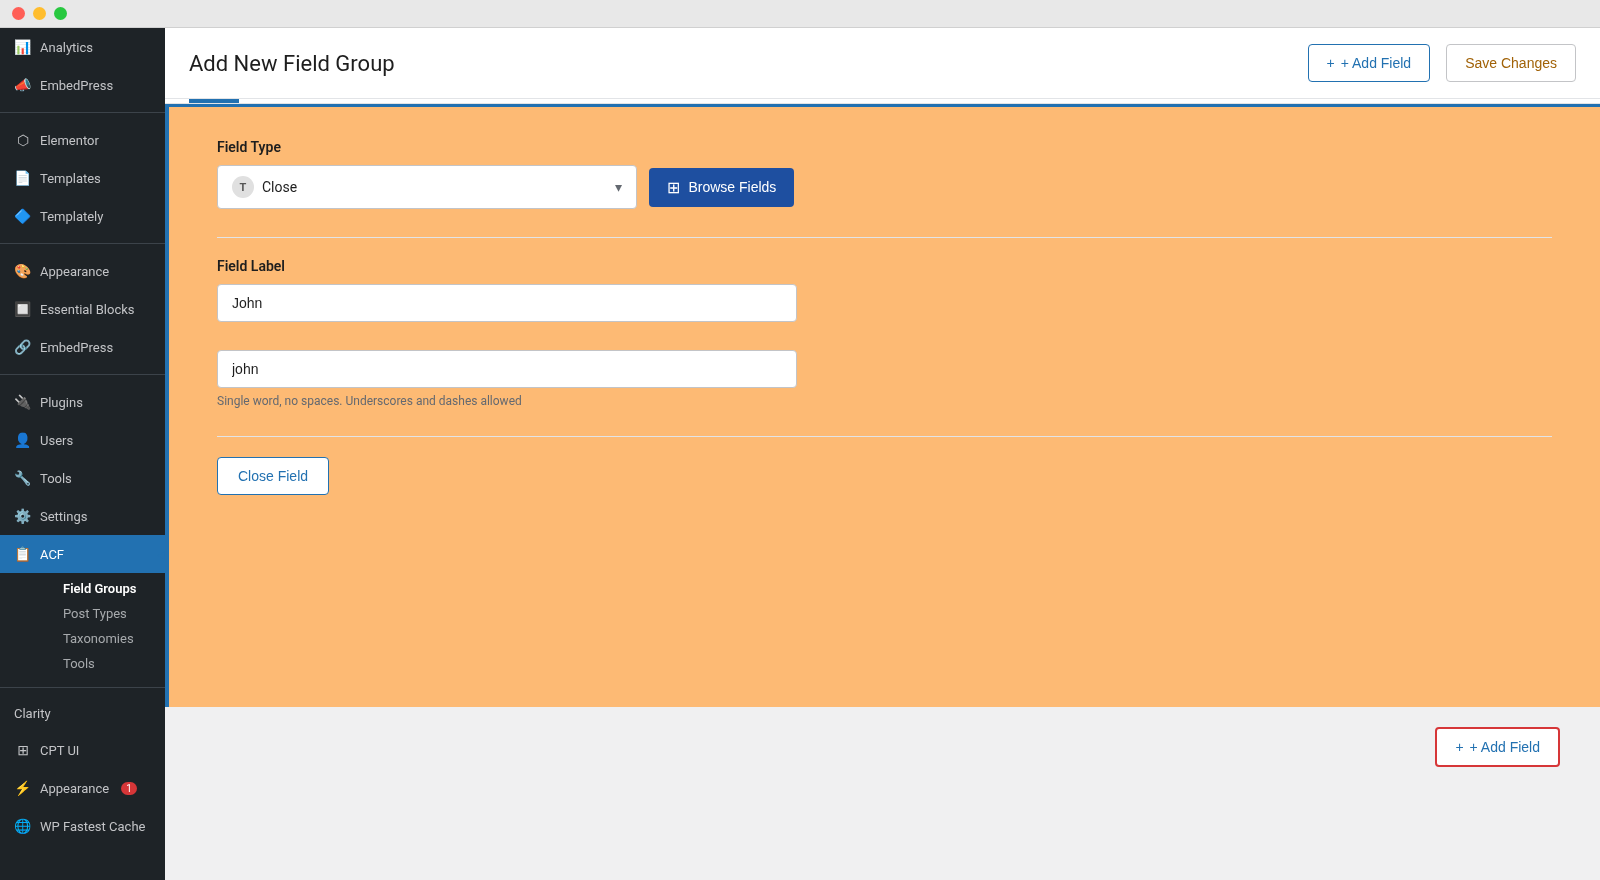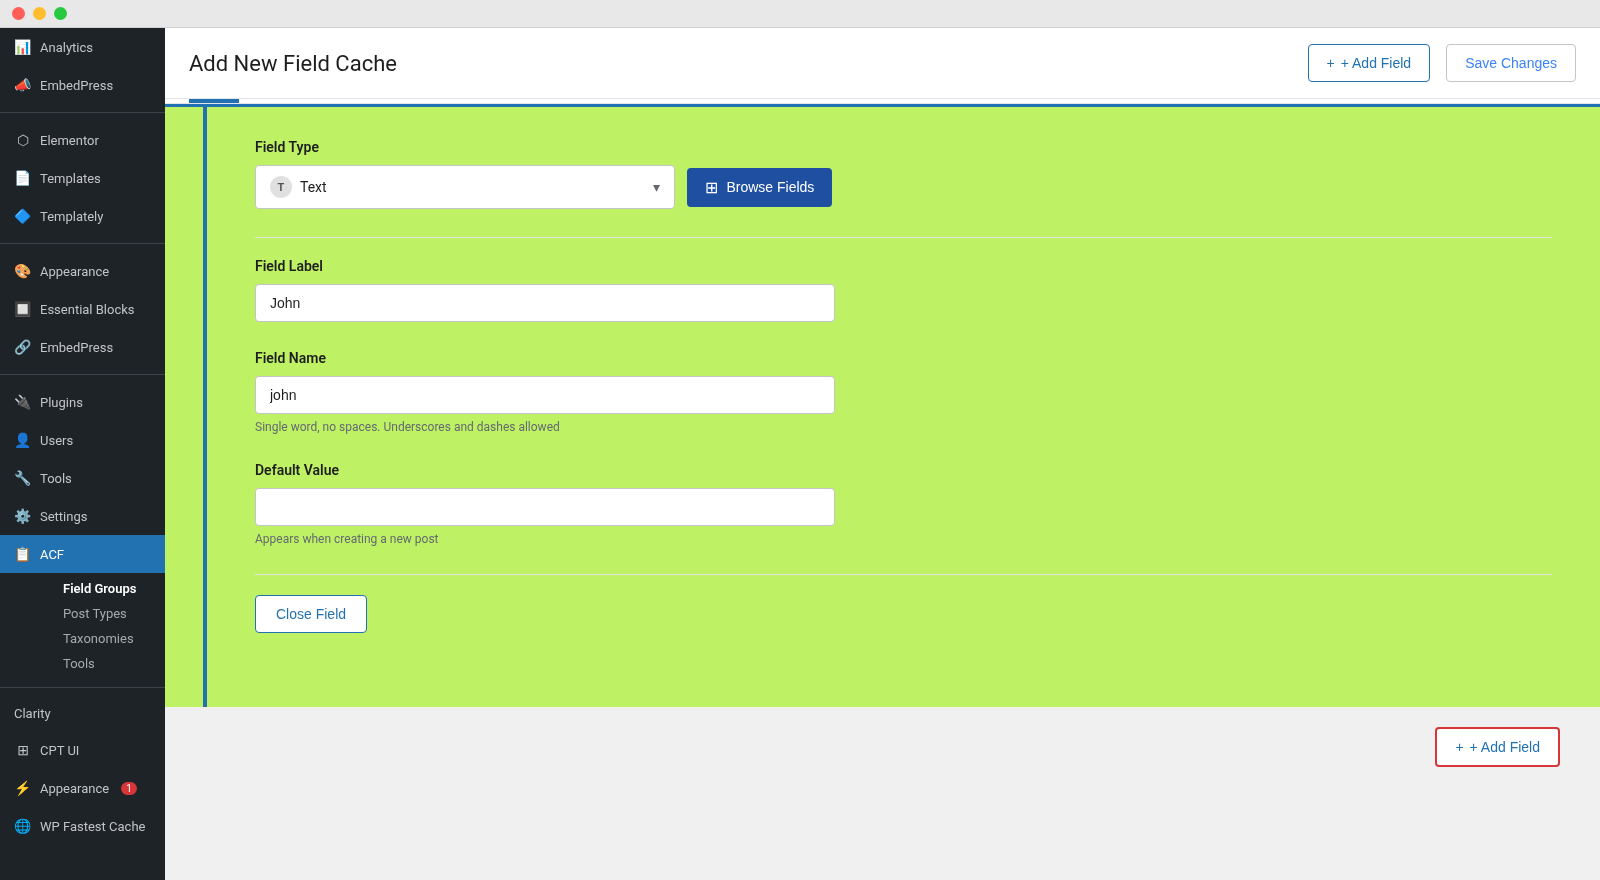--- a/index.html
+++ b/index.html
@@ -28,29 +28,29 @@
     .main { flex: 1; display: flex; flex-direction: column; margin-top: 28px; height: calc(880px - 28px); overflow: hidden; }
 
     
     .topbar { background: #fff; padding: 16px 24px; display: flex; align-items: center; gap: 16px; border-bottom: 1px solid #e2e4e7; flex-shrink: 0; }
     .page-title { font-size: 22px; font-weight: 400; color: #1e1e1e; white-space: nowrap; }
     .field-group-title-input { flex: 0 0 340px; border: 1.5px solid #e05252; border-radius: 4px; padding: 10px 14px; font-size: 16px; color: #aaa; display: flex; align-items: center; gap: 8px; }
     .field-group-title-input input { border: none; outline: none; flex: 1; font-size: 15px; color: #aaa; background: transparent; }
     .warning-icon { color: #e05252; font-size: 18px; }
     .spacer { flex: 1; }
     .btn-add-field-top { border: 1.5px solid #2271b1; color: #2271b1; background: #fff; padding: 10px 18px; border-radius: 4px; font-size: 14px; cursor: pointer; display: flex; align-items: center; gap: 6px; font-weight: 500; }
-    .btn-save { border: 1.5px solid #c3c4c7; color: #3b82f6; background: #fff; padding: 10px 18px; border-radius: 4px; font-size: 14px; cursor: pointer; }
+    .btn-save { border: 1.5px solid #c3c4c7; color: #a16207; background: #fff; padding: 10px 18px; border-radius: 4px; font-size: 14px; cursor: pointer; }
 
     
     .accent-bar { height: 4px; background: #2271b1; width: 50px; margin-left: 0; }
 
     
     .content { flex: 1; overflow-y: auto; background: #f0f0f1; padding: 0; }
 
-    .field-panel { background: #bef264; margin: 0; border-top: 3px solid #2271b1; position: relative; padding-left: 38px; }
+    .field-panel { background: #fdba74; margin: 0; border-top: 3px solid #2271b1; position: relative; }
 
     .form-section { margin-bottom: 28px; }
     .form-label { font-size: 14px; font-weight: 600; color: #1e1e1e; margin-bottom: 10px; display: block; }
     .form-input { width: 100%; max-width: 580px; border: 1px solid #c3c4c7; border-radius: 4px; padding: 10px 14px; font-size: 14px; color: #1e1e1e; outline: none; }
     .form-hint { font-size: 12px; color: #646970; margin-top: 6px; }
 
     
     .field-type-row { display: flex; align-items: center; gap: 12px; margin-bottom: 28px; }
     .field-type-select { width: 420px; border: 1px solid #c3c4c7; border-radius: 4px; padding: 10px 14px; font-size: 14px; color: #1e1e1e; display: flex; align-items: center; gap: 8px; cursor: pointer; background: #fff; position: relative; }
     .field-type-select .text-icon { width: 22px; height: 22px; border-radius: 50%; background: #e0e0e0; display: flex; align-items: center; justify-content: center; font-size: 11px; font-weight: bold; color: #555; }
@@ -158,21 +158,21 @@
   </div>
   <div class="sidebar-item">
     <span class="icon">🌐</span>
     <span>WP Fastest Cache</span>
   </div>
 </div>
 
 <div class="main">
 
   <div class="topbar">
-    <h1 class="page-title">Add New Field Cache</h1>
+    <h1 class="page-title">Add New Field Group</h1>
     <div class="spacer"></div>
     <button class="btn-add-field-top">
       <span>+</span>
       <span>+ Add Field</span>
     </button>
     <button class="btn-save">
       <span>Save Changes</span>
     </button>
   </div>
 
@@ -186,51 +186,45 @@
 
         <div style="width: 4px; background: #2271b1; flex-shrink: 0;"></div>
         <div style="flex: 1; padding: 32px 48px;">
 
           
           <div class="form-section">
             <label class="form-label">Field Type</label>
             <div class="field-type-row">
               <div class="field-type-select">
                 <div class="text-icon">T</div>
-                <span>Text</span>
+                <span>Close</span>
                 <span class="chevron">▾</span>
               </div>
               <button class="btn-browse">
                 <span style="font-size: 16px;">⊞</span>
                 <span>Browse Fields</span>
               </button>
             </div>
           </div>
 
           <hr class="divider">
 
           
           <div class="form-section">
             <label class="form-label">Field Label</label>
             <input type="text" class="form-input" value="John" style="">
           </div>
 
           
           <div class="form-section">
-            <label class="form-label">Field Name</label>
             <input type="text" class="form-input" value="john" style="">
             <p class="form-hint">Single word, no spaces. Underscores and dashes allowed</p>
           </div>
 
           
-          <div class="form-section">
-            <label class="form-label">Default Value</label>
-            <input type="text" class="form-input" value="" style="">
-            <p class="form-hint">Appears when creating a new post</p>
-          </div>
 
           <hr class="divider">
 
           
           <button class="btn-close-field">
             <span>Close Field</span>
           </button>
 
         </div>
       </div>

